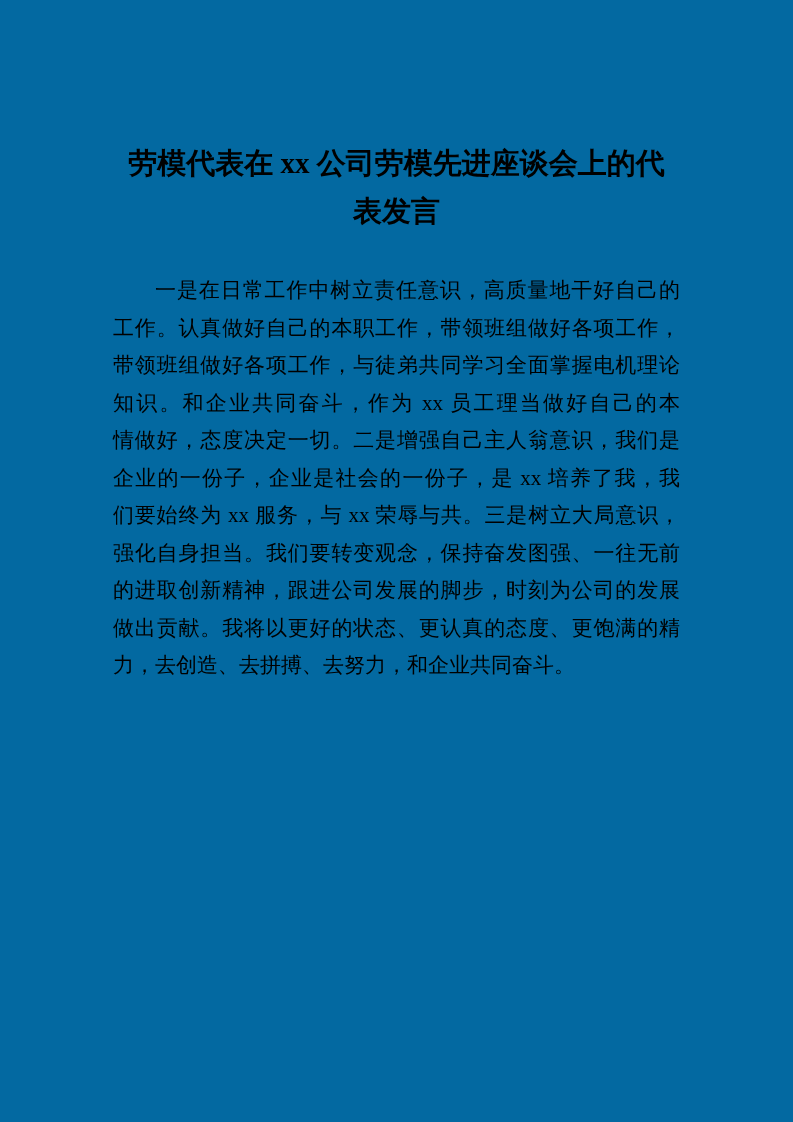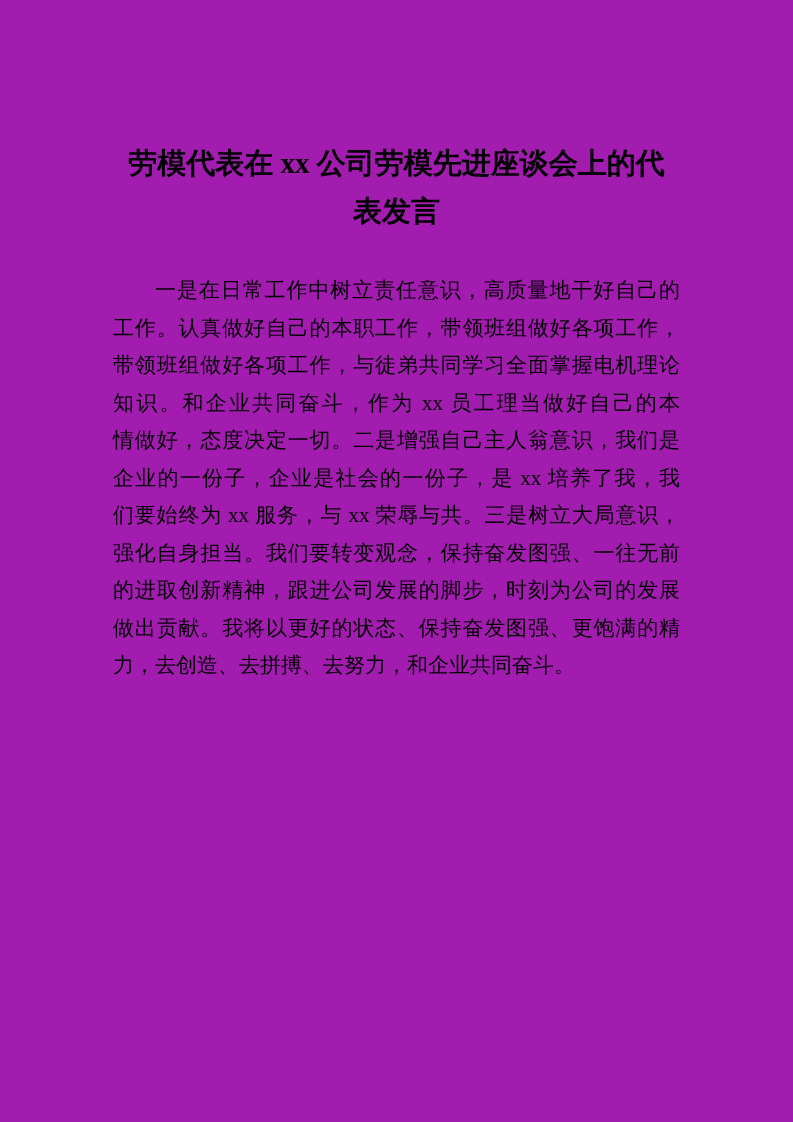--- a/index.html
+++ b/index.html
@@ -4,21 +4,21 @@
 <style>
   html, body {
     margin: 0;
     padding: 0;
     background: #ffffff;
   }
   .page {
     position: relative;
     width: 793px;
     height: 1122px;
-    background: #a21caf;
+    background: #0369a1;
     color: #000000;
     font-family: "Liberation Serif", "DejaVu Serif", serif;
     overflow: hidden;
     box-sizing: border-box;
     padding: 139px 113px 0 113px;
   }
   .doc-title {
     width: 567px;
   }
   .title-line {
@@ -59,17 +59,17 @@
   <div class="doc-body">
       <div class="body-line first-line">一是在日常工作中树立责任意识，高质量地干好自己的</div>
       <div class="body-line">工作。认真做好自己的本职工作，带领班组做好各项工作，</div>
       <div class="body-line">带领班组做好各项工作，与徒弟共同学习全面掌握电机理论</div>
       <div class="body-line">知识。和企业共同奋斗，作为 xx 员工理当做好自己的本</div>
       <div class="body-line">情做好，态度决定一切。二是增强自己主人翁意识，我们是</div>
       <div class="body-line">企业的一份子，企业是社会的一份子，是 xx 培养了我，我</div>
       <div class="body-line">们要始终为 xx 服务，与 xx 荣辱与共。三是树立大局意识，</div>
       <div class="body-line">强化自身担当。我们要转变观念，保持奋发图强、一往无前</div>
       <div class="body-line">的进取创新精神，跟进公司发展的脚步，时刻为公司的发展</div>
-      <div class="body-line">做出贡献。我将以更好的状态、保持奋发图强、更饱满的精</div>
+      <div class="body-line">做出贡献。我将以更好的状态、更认真的态度、更饱满的精</div>
       <div class="body-line last-line">力，去创造、去拼搏、去努力，和企业共同奋斗。</div>
     </div>
 
 </div>
 
 </body></html>

